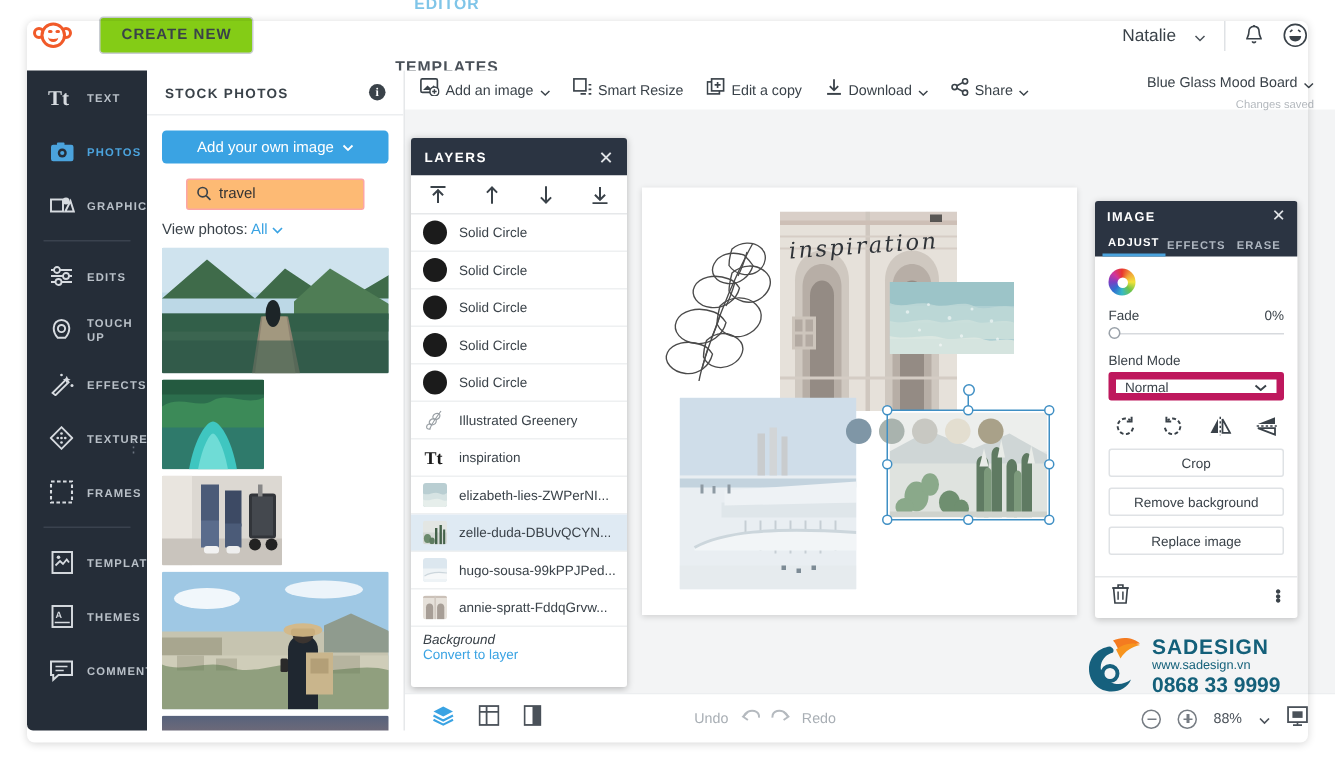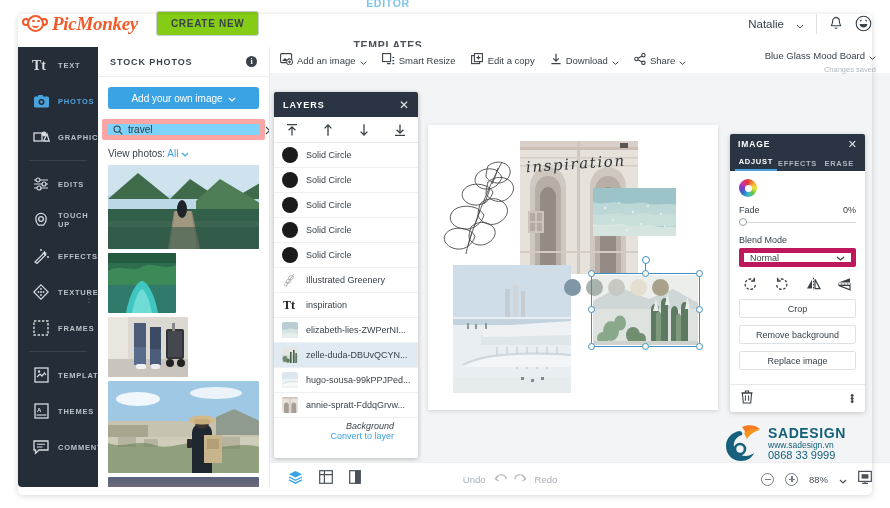--- a/index.html
+++ b/index.html
@@ -78,22 +78,22 @@
   .info-dot {
     width:11px; height:11px; border-radius:50%; background:#3a4249; color:#fff;
     font-size:8px; font-weight:bold; display:flex; align-items:center; justify-content:center;
     font-family:"Liberation Serif", serif; cursor:pointer;
   }
   .add-own {
     margin:10px; height:22px; background:#3aa3e3; border-radius:3px; color:#fff;
     font-size:10px; display:flex; align-items:center; justify-content:center; gap:5px; cursor:pointer;
   }
   .search-box {
-    margin:0 4px; height:21px; border:5px solid #fca5a5; border-radius:2px;
-    display:flex; align-items:center; padding:0 6px; gap:5px; background:#7dd3fc;
+    margin:0 26px; height:21px; border:1px solid #fca5a5; border-radius:2px;
+    display:flex; align-items:center; padding:0 6px; gap:5px; background:#fdba74;
   }
   .search-box input {
     border:none; outline:none; font-size:10px; color:#333; flex:1;
     font-family:"Liberation Sans", sans-serif; background:transparent;
   }
   .view-photos { margin:8px 10px 6px; font-size:10px; color:#3a4249; }
   .view-photos .vp-val { color:#3aa3e3; cursor:pointer; }
   .thumbs { padding:0 10px; display:flex; flex-wrap:wrap; gap:4px; }
   .thumb { border-radius:1px; overflow:hidden; position:relative; cursor:pointer; }
   .t-full { width:152px; height:84px; }
@@ -120,21 +120,21 @@
   .lt-btn { cursor:pointer; color:#3a4249; display:flex; align-items:center; }
   .layers-list { height:315px; overflow:hidden; }
   .layer-row {
     height:25px; display:flex; align-items:center; padding:0 8px; gap:8px;
     border-bottom:1px solid #eef0f1; cursor:pointer;
   }
   .layer-row.sel { background:#dfeaf3; }
   .layer-thumb { width:16px; height:16px; flex:0 0 16px; border-radius:2px; overflow:hidden; }
   .layer-thumb.circle { border-radius:50%; background:#1b1b1b; }
   .layer-name { font-size:9px; color:#3a4249; white-space:nowrap; overflow:hidden; }
-  .layer-row.bg { height:34px; border-bottom:none; display:block; padding:3px 24px 0;text-align:right; }
+  .layer-row.bg { height:34px; border-bottom:none; display:block; padding:3px 8px 0; }
   .bg-title { font-size:9px; font-style:italic; color:#3a4249; }
   .bg-link { font-size:9px; color:#3aa3e3; cursor:pointer; }
 
   
   .canvas-area {
     position:absolute; left:270px; top:72px; width:620px; height:390px; background:#f3f4f5;
   }
   .canvas-sheet {
     position:absolute; left:158px; top:53px; width:290px; height:285px;
     background:#ffffff; box-shadow:0 1px 4px rgba(0,0,0,.14);
@@ -211,21 +211,21 @@
     display:flex; align-items:center; justify-content:space-between; padding:0 11px;
   }
   .kebab { font-size:11px; color:#3a4249; line-height:3px; cursor:pointer; text-align:center; }
 
   
   .watermark { position:absolute; left:722px; top:420px; width:160px; height:48px;
     display:flex; align-items:center; gap:6px; }
   .wm-text { line-height:1.08; }
   .wm-brand { font-size:14px; font-weight:bold; color:#14607a; letter-spacing:0.6px; }
   .wm-url { font-size:8.5px; color:#14607a; }
-  .wm-phone { font-size:11px; color:#14607a; font-weight:normal; }
+  .wm-phone { font-size:14px; color:#14607a; font-weight:bold; }
 
   
   .bottombar {
     position:absolute; left:270px; top:462px; width:620px; height:33px;
     background:#fff; border-top:1px solid #eceef0; display:flex; align-items:center;
     border-radius:0 0 4px 0;
   }
   .bb-left { display:flex; align-items:center; gap:16px; margin-left:18px; }
   .bb-mid { margin-left:auto; margin-right:auto; display:flex; align-items:center; gap:7px; }
   .bb-lbl { font-size:9.5px; color:#a8aeb4; }
@@ -247,21 +247,20 @@
   <div class="topbar">
     <div class="logo-wrap">
       <div class="logo-monkey">
         <div class="ear l"></div>
           <div class="ear r"></div>
         <div class="face"></div>
         <div class="eye l"></div>
           <div class="eye r"></div>
         <div class="smile"></div>
       </div>
-      <div class="logo-text">PicMonkey</div>
     </div>
     <div class="create-new">CREATE NEW</div>
 
     <div class="topnav">
       <a>HUB</a>
       <a class="active">EDITOR</a>
       <a>TEMPLATES</a>
       <a>LEARN</a>
     </div>
 

